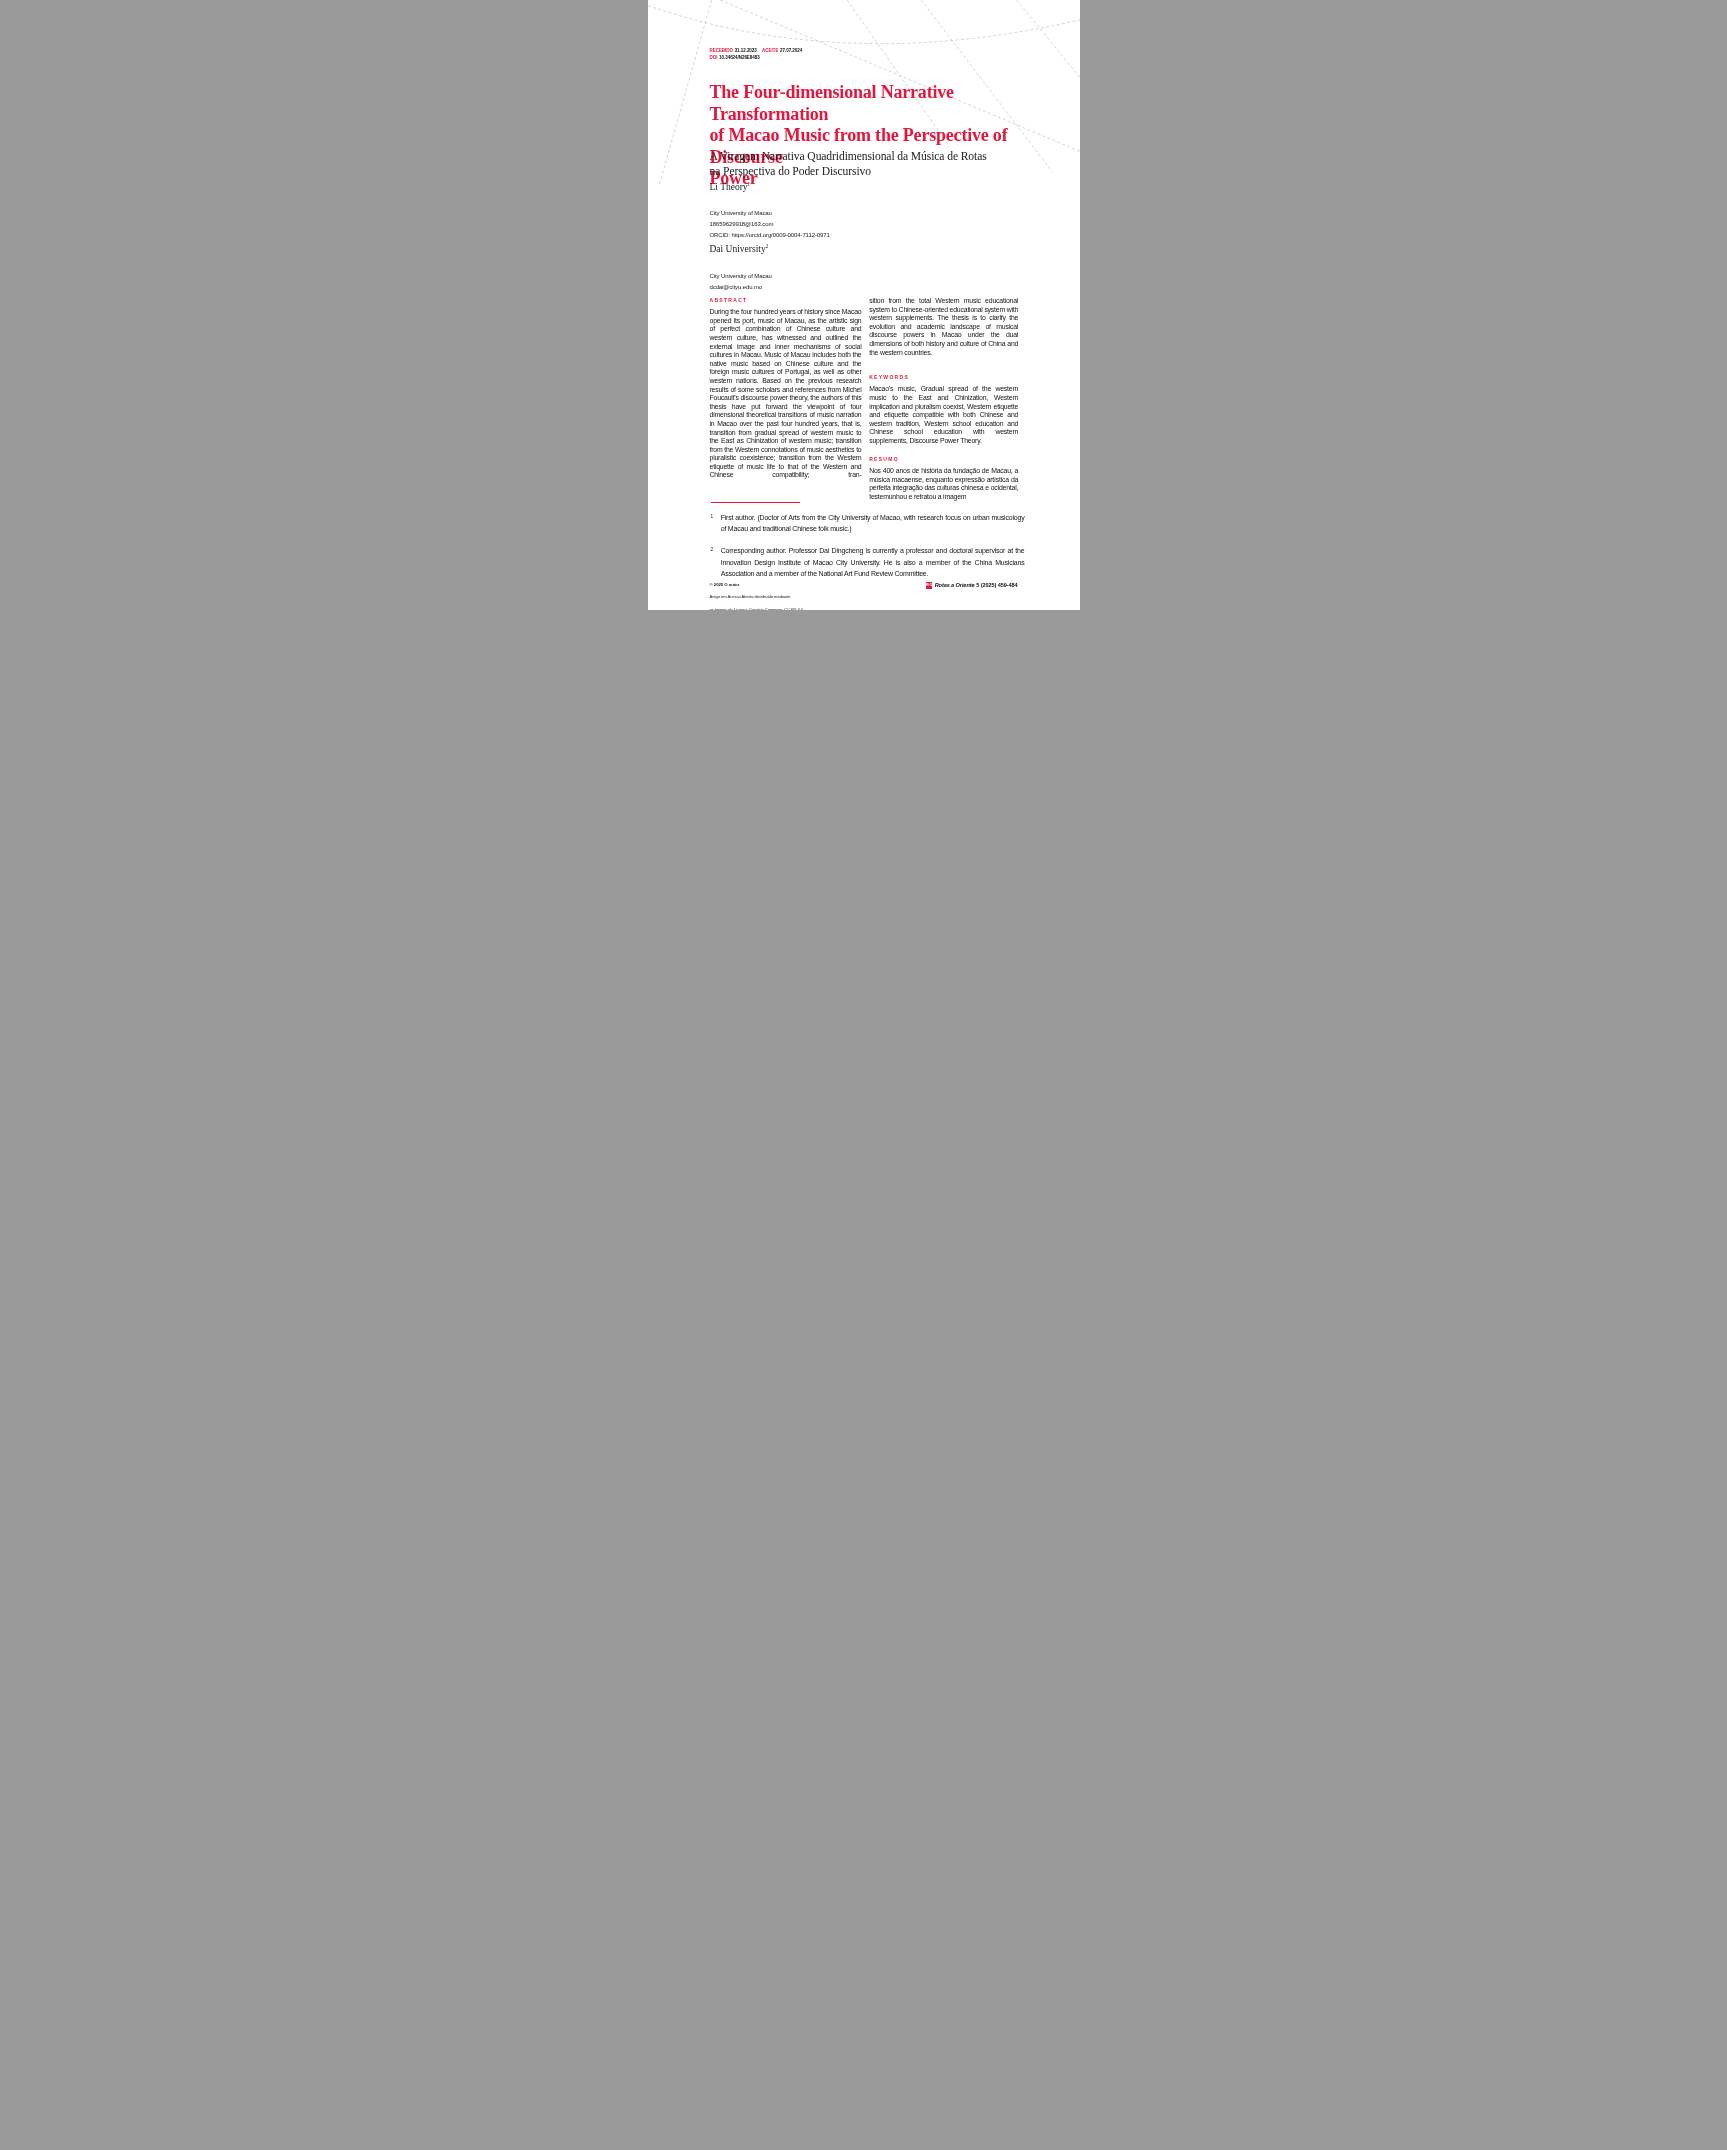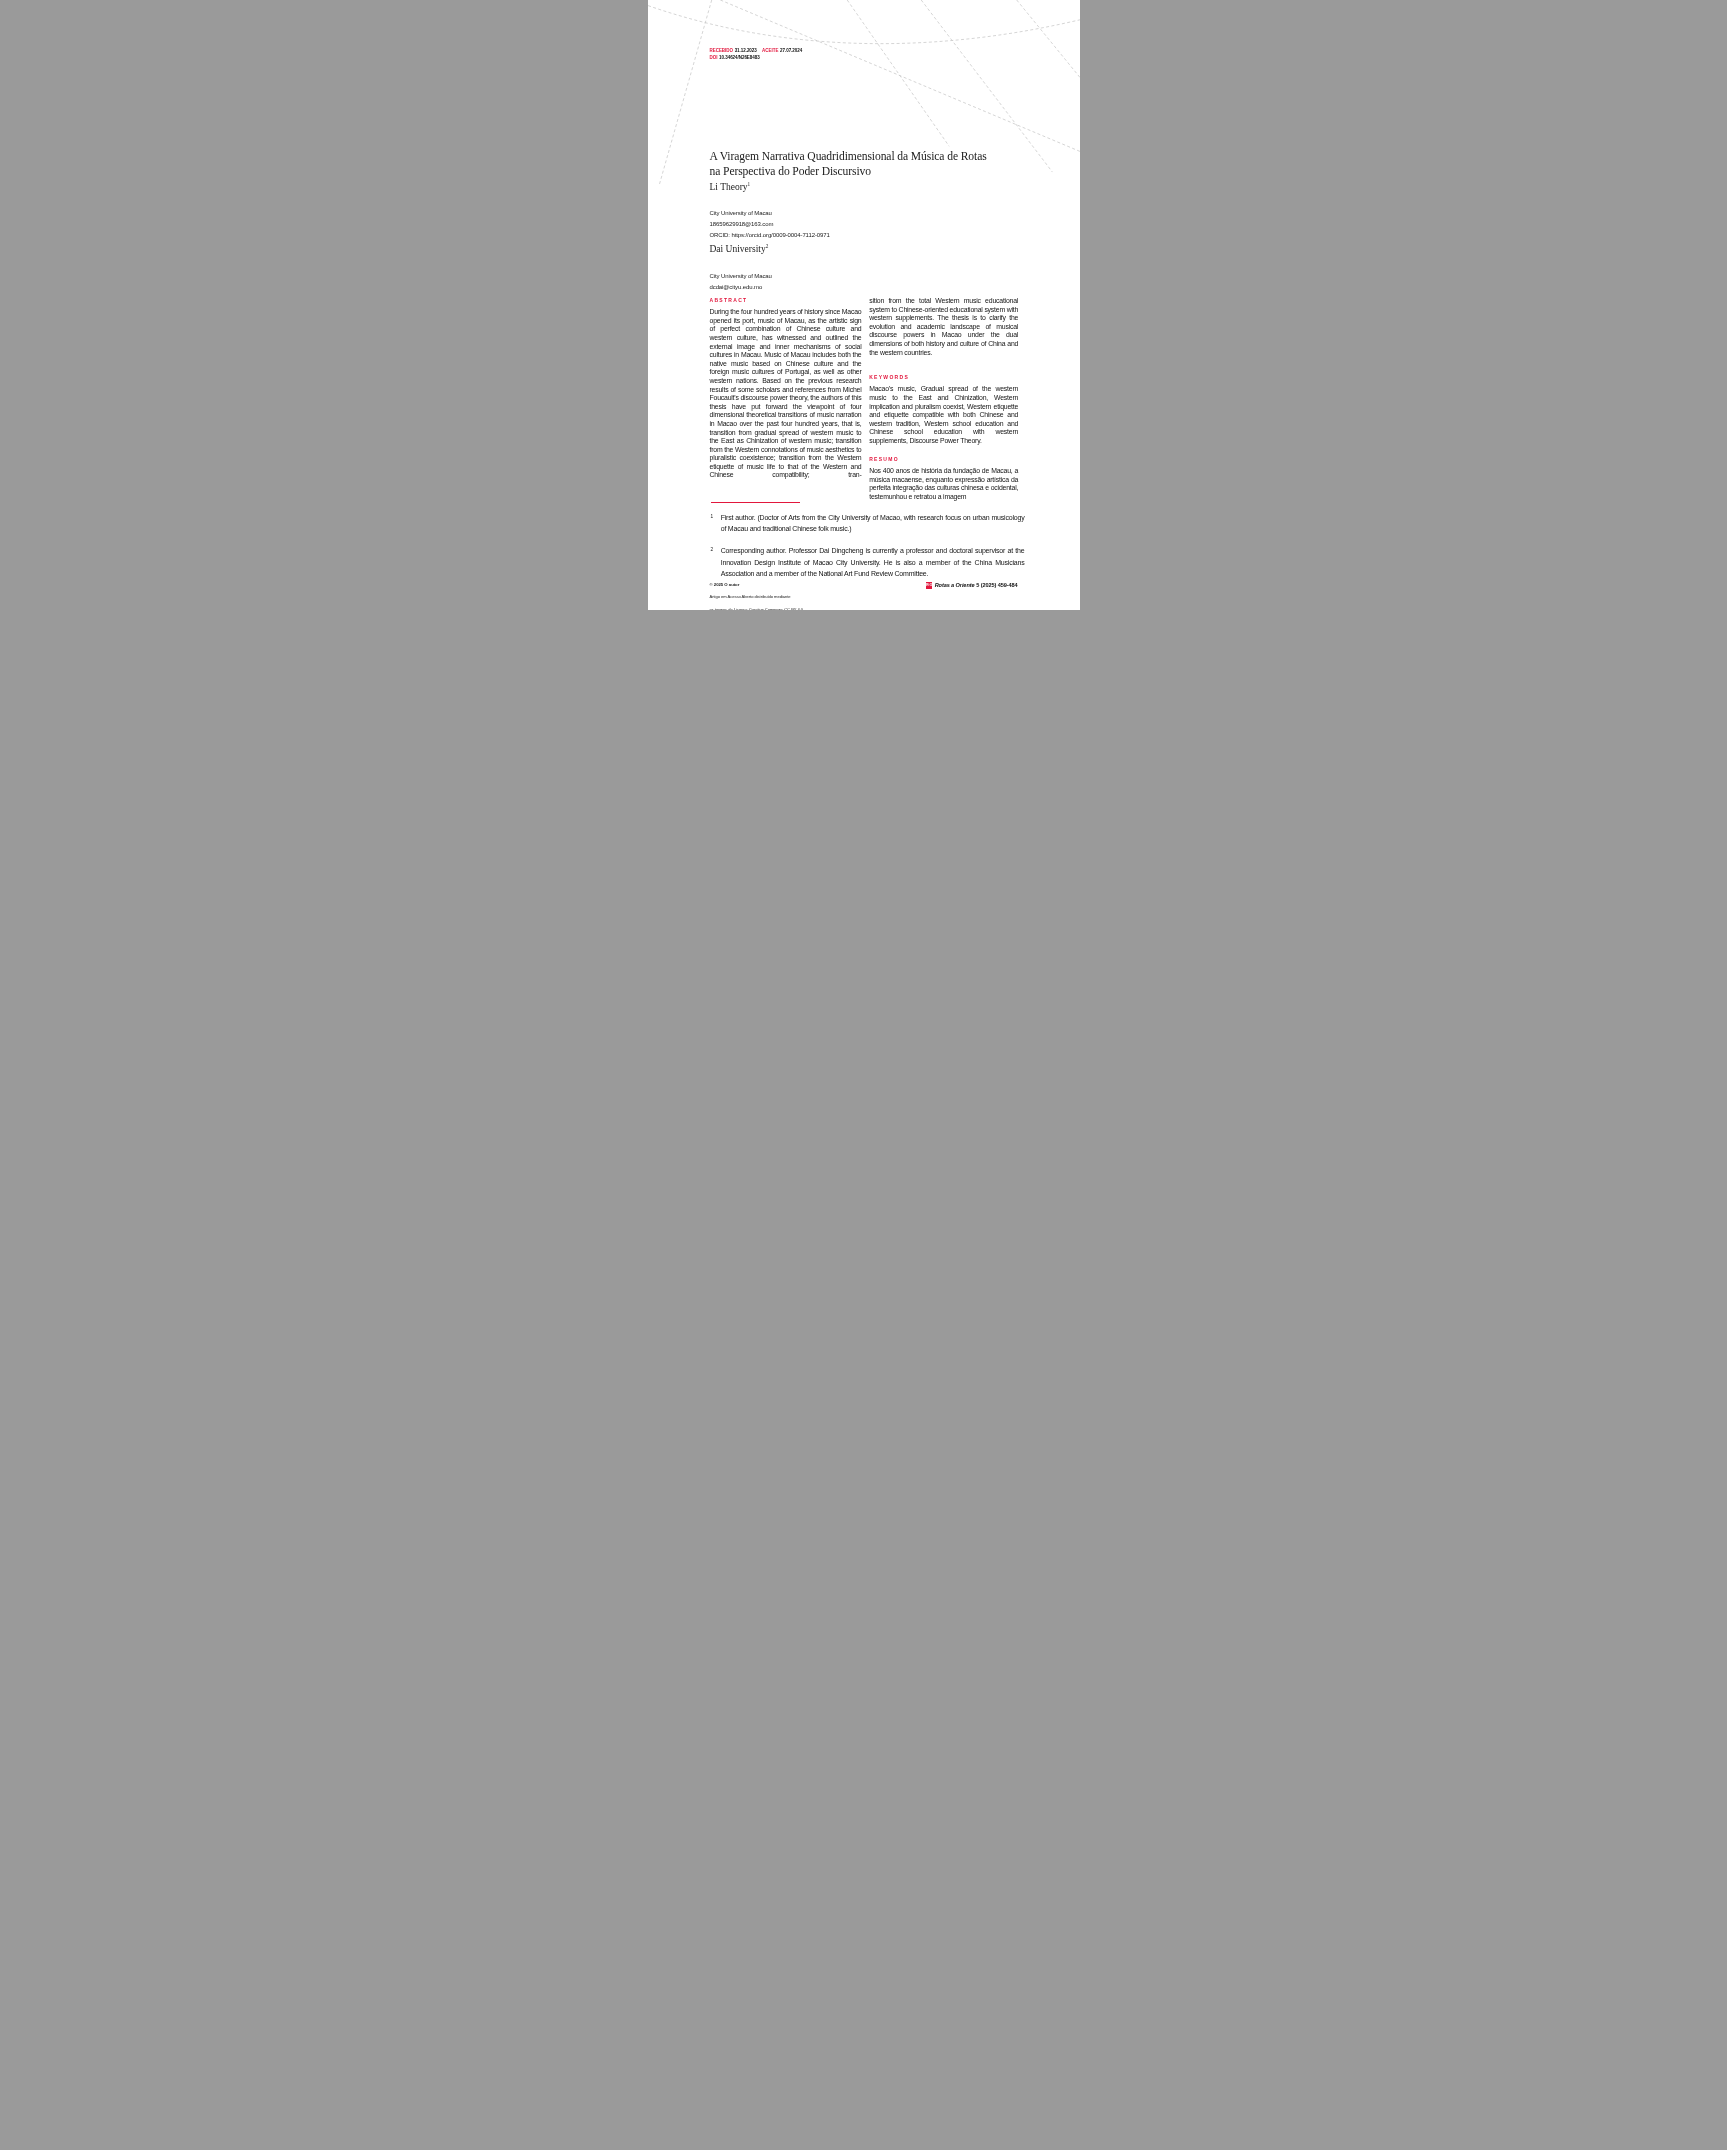--- a/index.html
+++ b/index.html
@@ -79,20 +79,25 @@
   <div class="layer meta">
     <div>
       <span class="lbl">RECEBIDO</span><span class="val">31.12.2023</span>
       <span class="lbl">ACEITE</span><span class="val">27.07.2024</span>
     </div>
     <div>
       <span class="lbl">DOI</span><span class="val">10.34624/N26E8483</span>
     </div>
   </div>
 
+  <h1 class="layer title" style="margin:0">
+    <span style="display:block">The Four-dimensional Narrative Transformation</span>
+    <span style="display:block">of Macao Music from the Perspective of Discourse</span>
+    <span style="display:block">Power</span>
+  </h1>
 
   <h2 class="layer subtitle" style="margin:0">
     <span style="display:block">A Viragem Narrativa Quadridimensional da Música de Rotas</span>
     <span style="display:block">na Perspectiva do Poder Discursivo</span>
   </h2>
 
   <div class="layer author-name" style="top:181px">
     <span>Li Theory</span><sup>1</sup>
   </div>
   <div class="layer affil" style="top:208px">

